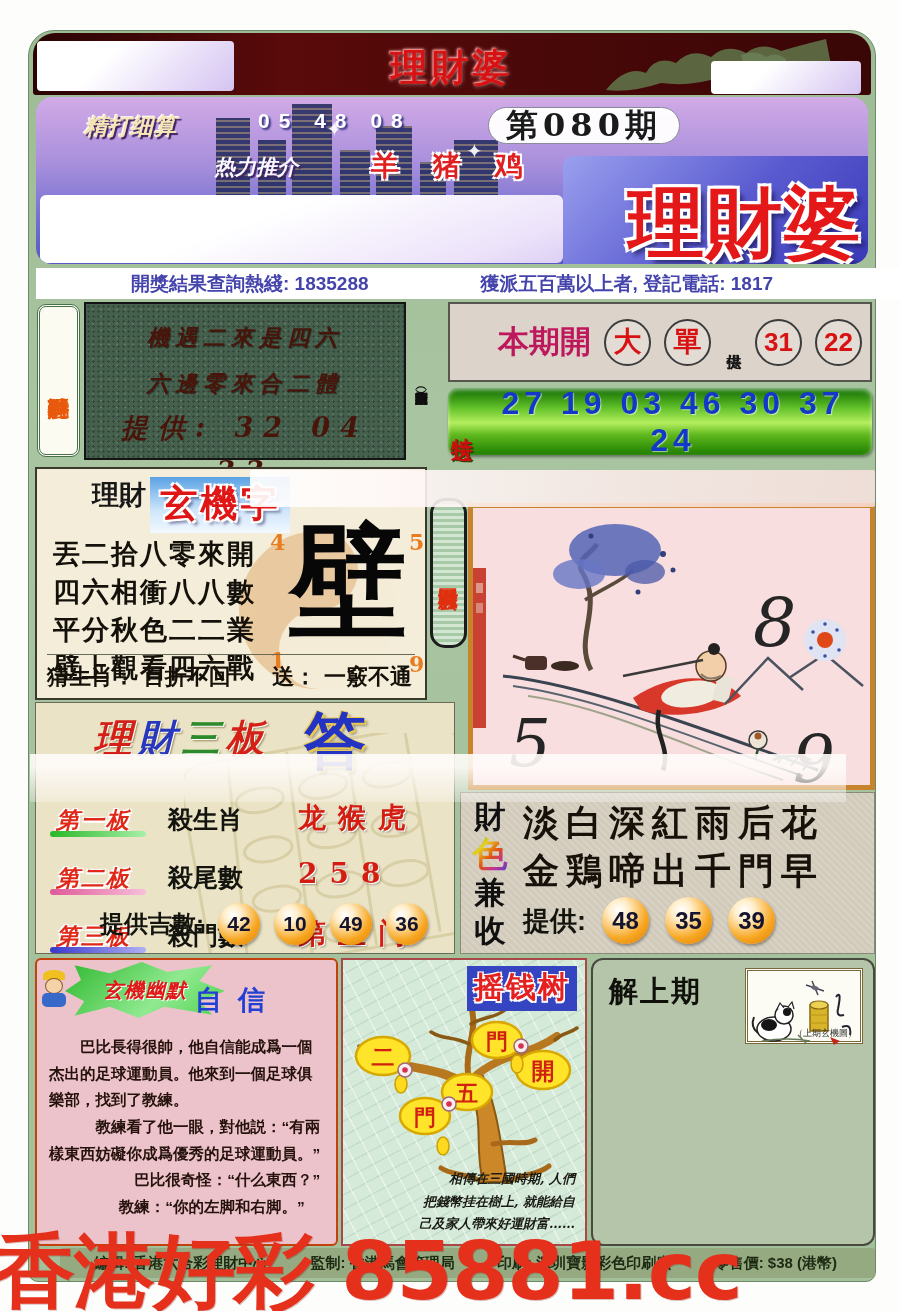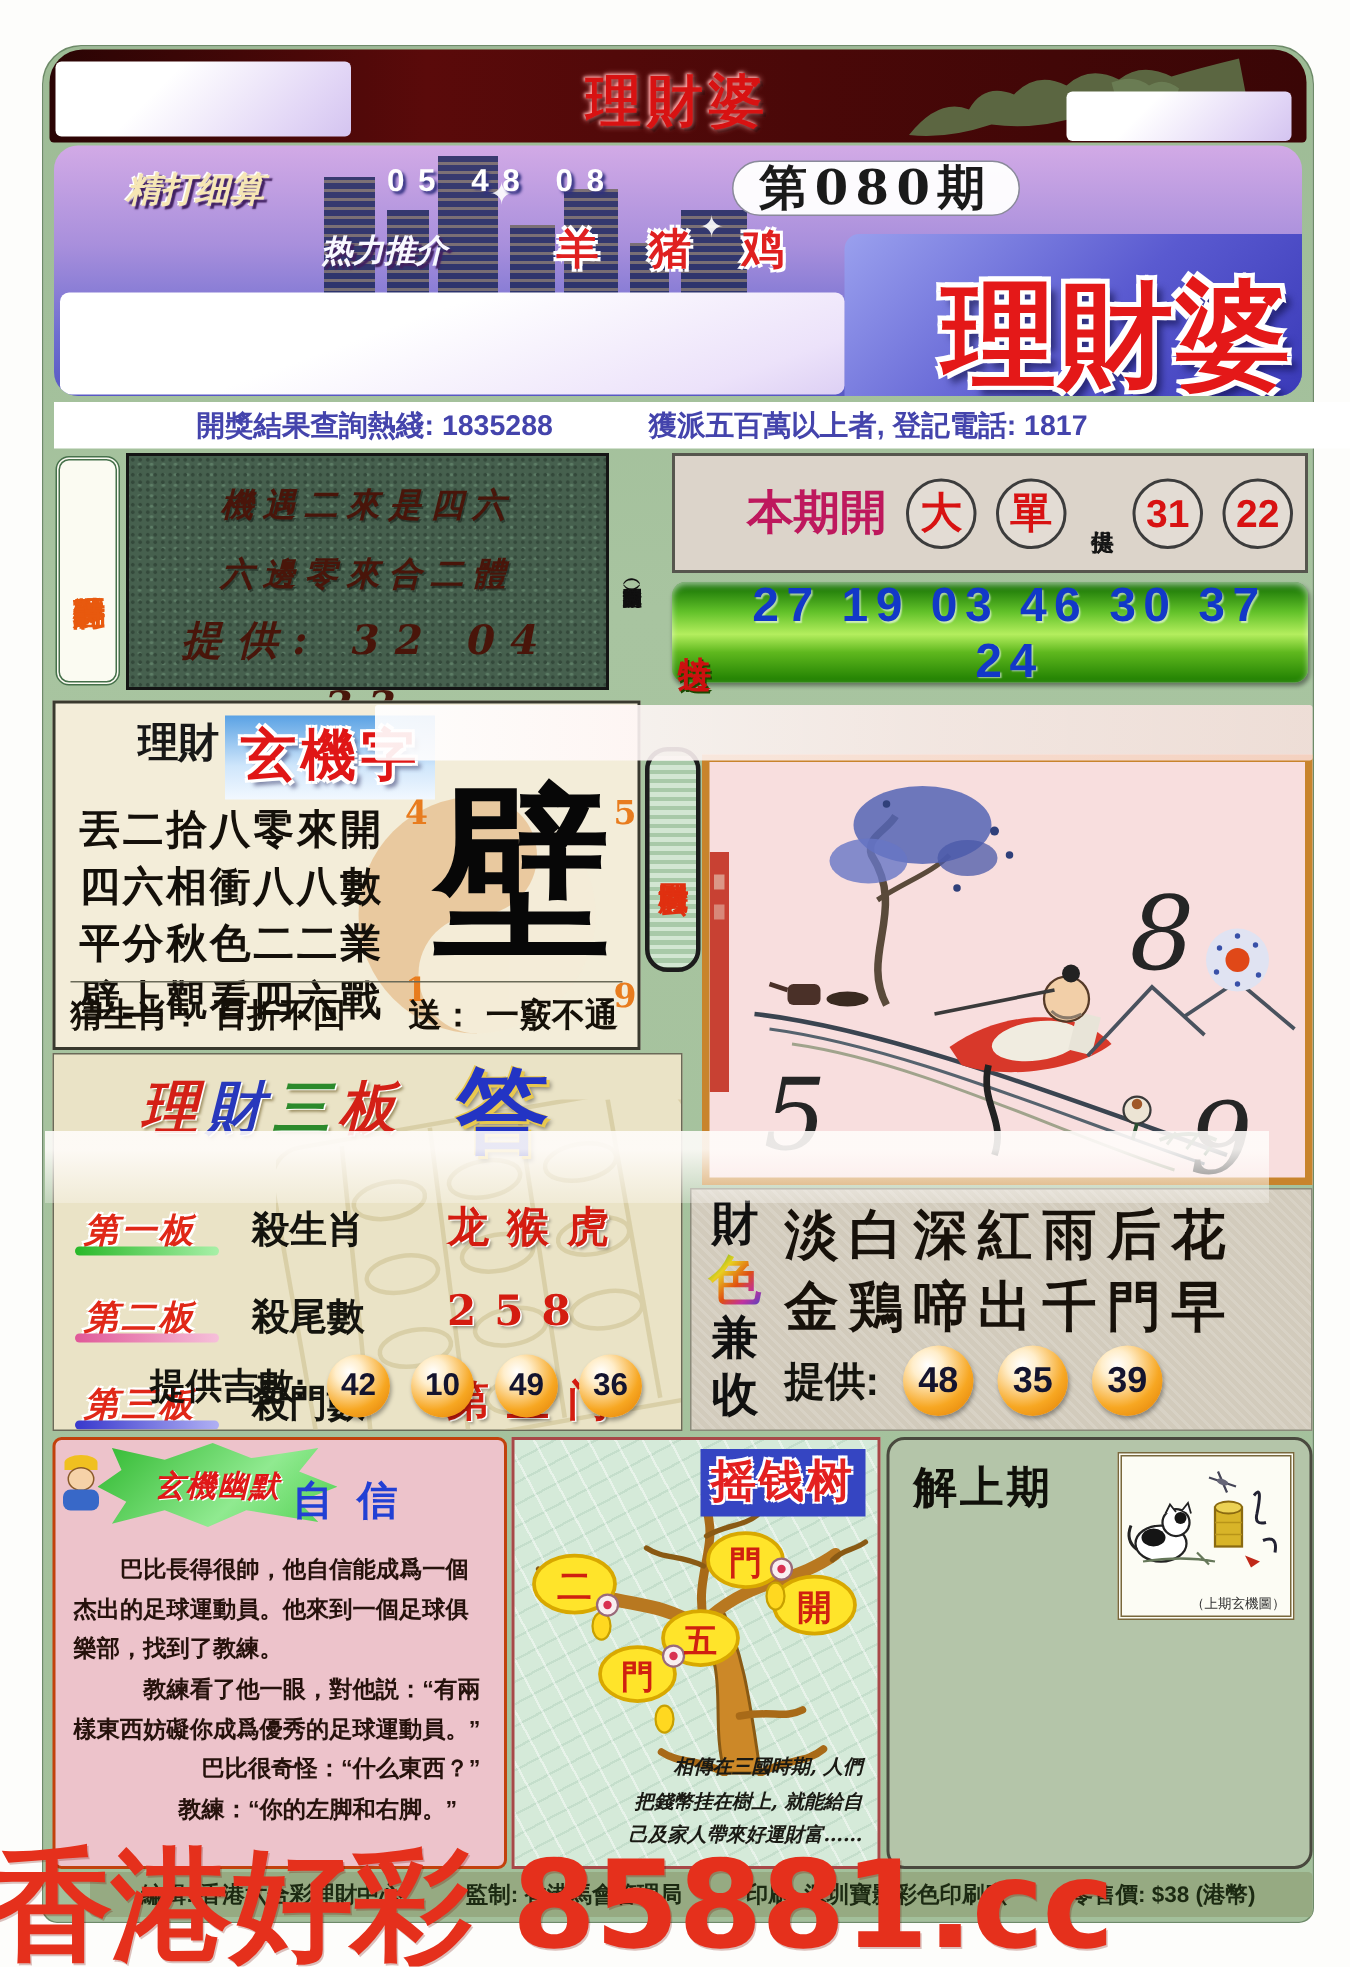--- a/index.html
+++ b/index.html
@@ -46,21 +46,21 @@
     border:1px solid #8a8a9a; border-radius:19px; text-align:center; line-height:35px;
     font-size:32px; font-weight:bold; letter-spacing:5px; color:#1a1a1a; font-family:"DejaVu Serif",serif; }
   .c-bm { left:4px; bottom:1px; width:523px; height:68px;
     background:linear-gradient(160deg,#ffffff 40%,#ece2fa 85%,#ddd0f4); border-radius:6px; }
   .spark { position:absolute; color:rgba(255,255,255,.9); font-size:20px; }
 
   
   .hotline { left:36px; top:268px; width:892px; height:31px; background:#fff; display:flex; align-items:center; }
   .hotline span { font-size:19px; font-weight:bold; color:#4444ac; }
   .hl-left { margin-left:95px; }
-  .hl-right { margin-left:64px; }
+  .hl-right { margin-left:112px; }
 
   
   .side-label-1 { left:37px; top:304px; width:43px; height:153px; background:#fbfbf2;
     border:3px double #45704a; border-radius:9px; display:flex; align-items:center; justify-content:center;
     font-size:21px; font-weight:bold; color:#e8590e; line-height:1.05; }
   .scratch { left:84px; top:302px; width:322px; height:158px; border:2px solid #141414;
     background-color:#46604e;
     background-image:radial-gradient(#34493b 1px, transparent 1.4px), radial-gradient(#5d7d66 1px, transparent 1.4px);
     background-size:5px 5px, 8px 7px; background-position:0 0, 3px 2px;
     color:#49150a; text-align:center; padding-top:10px; }
@@ -196,21 +196,21 @@
     font-family:"DejaVu Serif",serif; font-size:30px; font-weight:bold; color:#e42020; letter-spacing:2px;
     text-shadow:1.5px 1.5px 0 #fff,-1.5px -1.5px 0 #fff,1.5px -1.5px 0 #fff,-1.5px 1.5px 0 #fff; }
   .tree-caption { position:absolute; right:10px; bottom:8px; text-align:right;
     font-family:"DejaVu Serif",serif; font-style:italic; font-weight:bold;
     font-size:13px; color:#1a1a14; line-height:1.75; }
 
   .last-box { left:591px; top:958px; width:284px; height:288px; background:#b4c5a9;
     border:2px solid #49493e; border-radius:12px; overflow:hidden; }
   .last-title { position:absolute; left:16px; top:12px; font-size:29px; font-weight:bold; color:#10100a;
     letter-spacing:2px; }
-  .mini-pic { position:absolute; right:10px; top:8px; width:118px; height:112px; background:#fcfcf4;
+  .mini-pic { position:absolute; right:10px; top:8px; width:118px; height:76px; background:#fcfcf4;
     border:3px double #79683c; }
   .mini-cap { position:absolute; right:3px; bottom:1px; font-size:9px; color:#333; }
 
   
   .footer-bar { left:60px; top:1248px; width:815px; height:30px; background:#96aa82; border-radius:3px;
     display:flex; align-items:center; padding:0 38px 0 34px; gap:16px; }
   .footer-bar span { font-size:15px; font-weight:bold; color:#1c2a12; white-space:nowrap; }
   .f-sp { flex:1; }
   .price-red { color:#e02020; }
   .watermark { left:-6px; top:1231px; z-index:40; font-size:81px; font-weight:900;

